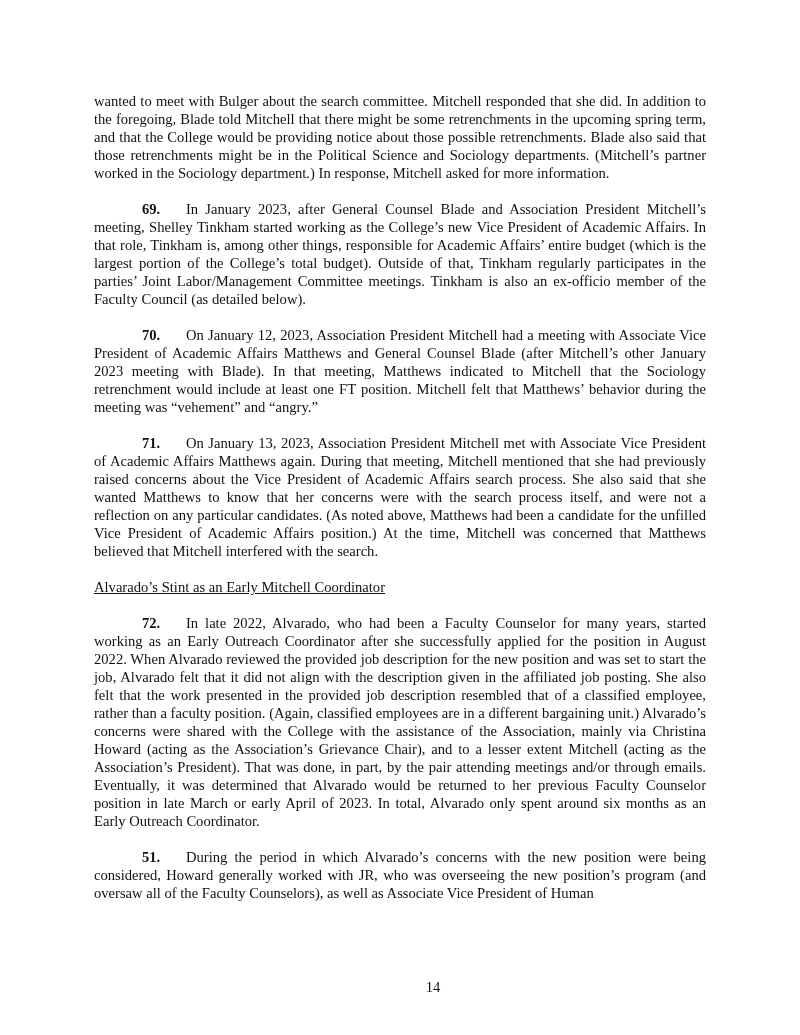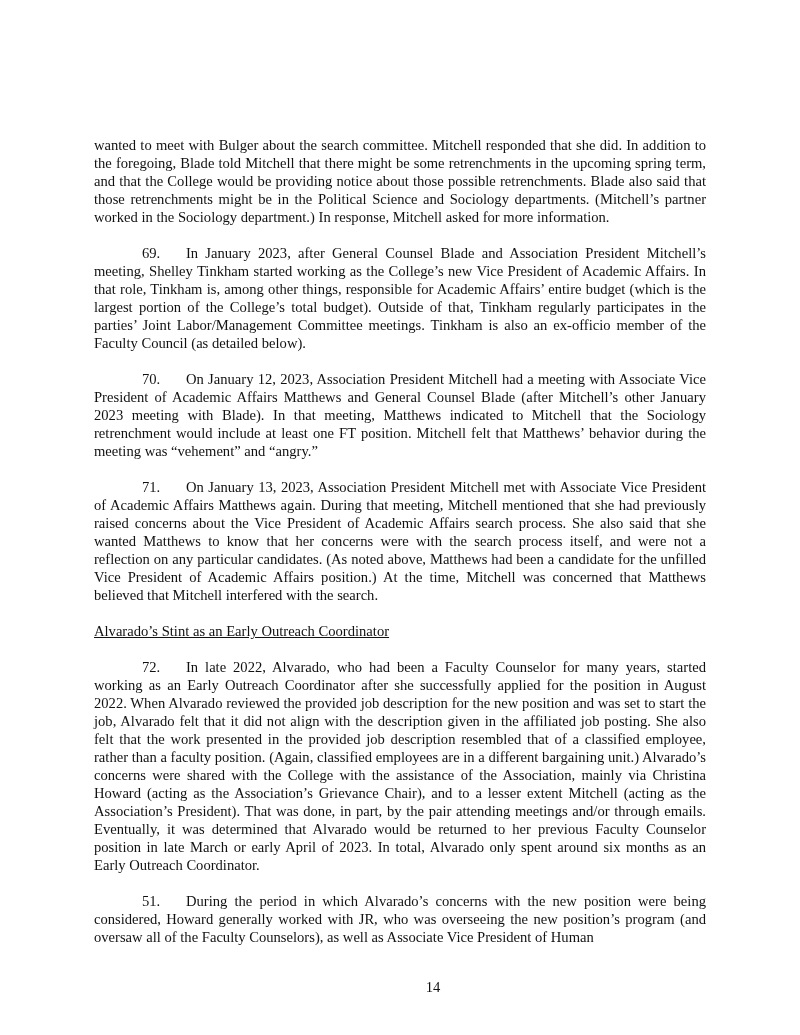--- a/index.html
+++ b/index.html
@@ -13,33 +13,33 @@
       position: relative;
       overflow: hidden;
       font-family: "Liberation Serif", "DejaVu Serif", serif;
       color: #111111;
     }
     .page {
       position: absolute;
       left: 94px;
       top: 92px;
       width: 612px;
-      margin-top: 44px;
     }
     .para {
       margin: 0 0 18px 0;
       font-size: 14.6px;
       line-height: 18px;
       text-align: justify;
       text-align-last: left;
     }
     .para.numbered .num {
       display: inline-block;
       width: 44px;
       margin-left: 48px;
+      font-weight: bold;
     }
     .section-heading {
       margin: 0 0 18px 0;
       font-size: 14.6px;
       line-height: 18px;
       text-decoration: underline;
     }
     .page-number {
       position: absolute;
       left: 0;
@@ -65,21 +65,21 @@
   </p>
 
   <p class="para numbered">
     <span class="num">70.</span><span>On January 12, 2023, Association President Mitchell had a meeting with Associate Vice President of Academic Affairs Matthews and General Counsel Blade (after Mitchell’s other January 2023 meeting with Blade). In that meeting, Matthews indicated to Mitchell that the Sociology retrenchment would include at least one FT position. Mitchell felt that Matthews’ behavior during the meeting was “vehement” and “angry.”</span>
   </p>
 
   <p class="para numbered">
     <span class="num">71.</span><span>On January 13, 2023, Association President Mitchell met with Associate Vice President of Academic Affairs Matthews again. During that meeting, Mitchell mentioned that she had previously raised concerns about the Vice President of Academic Affairs search process. She also said that she wanted Matthews to know that her concerns were with the search process itself, and were not a reflection on any particular candidates. (As noted above, Matthews had been a candidate for the unfilled Vice President of Academic Affairs position.) At the time, Mitchell was concerned that Matthews believed that Mitchell interfered with the search.</span>
   </p>
 
-  <p class="section-heading">Alvarado’s Stint as an Early Outreach Coordinator</p>
+  <p class="section-heading">Alvarado’s Stint as an Early Mitchell Coordinator</p>
 
   <p class="para numbered">
     <span class="num">72.</span><span>In late 2022, Alvarado, who had been a Faculty Counselor for many years, started working as an Early Outreach Coordinator after she successfully applied for the position in August 2022. When Alvarado reviewed the provided job description for the new position and was set to start the job, Alvarado felt that it did not align with the description given in the affiliated job posting. She also felt that the work presented in the provided job description resembled that of a classified employee, rather than a faculty position. (Again, classified employees are in a different bargaining unit.) Alvarado’s concerns were shared with the College with the assistance of the Association, mainly via Christina Howard (acting as the Association’s Grievance Chair), and to a lesser extent Mitchell (acting as the Association’s President). That was done, in part, by the pair attending meetings and/or through emails. Eventually, it was determined that Alvarado would be returned to her previous Faculty Counselor position in late March or early April of 2023. In total, Alvarado only spent around six months as an Early Outreach Coordinator.</span>
   </p>
 
   <p class="para numbered">
     <span class="num">51.</span><span>During the period in which Alvarado’s concerns with the new position were being considered, Howard generally worked with JR, who was overseeing the new position’s program (and oversaw all of the Faculty Counselors), as well as Associate Vice President of Human</span>
   </p>
 
 </div>

